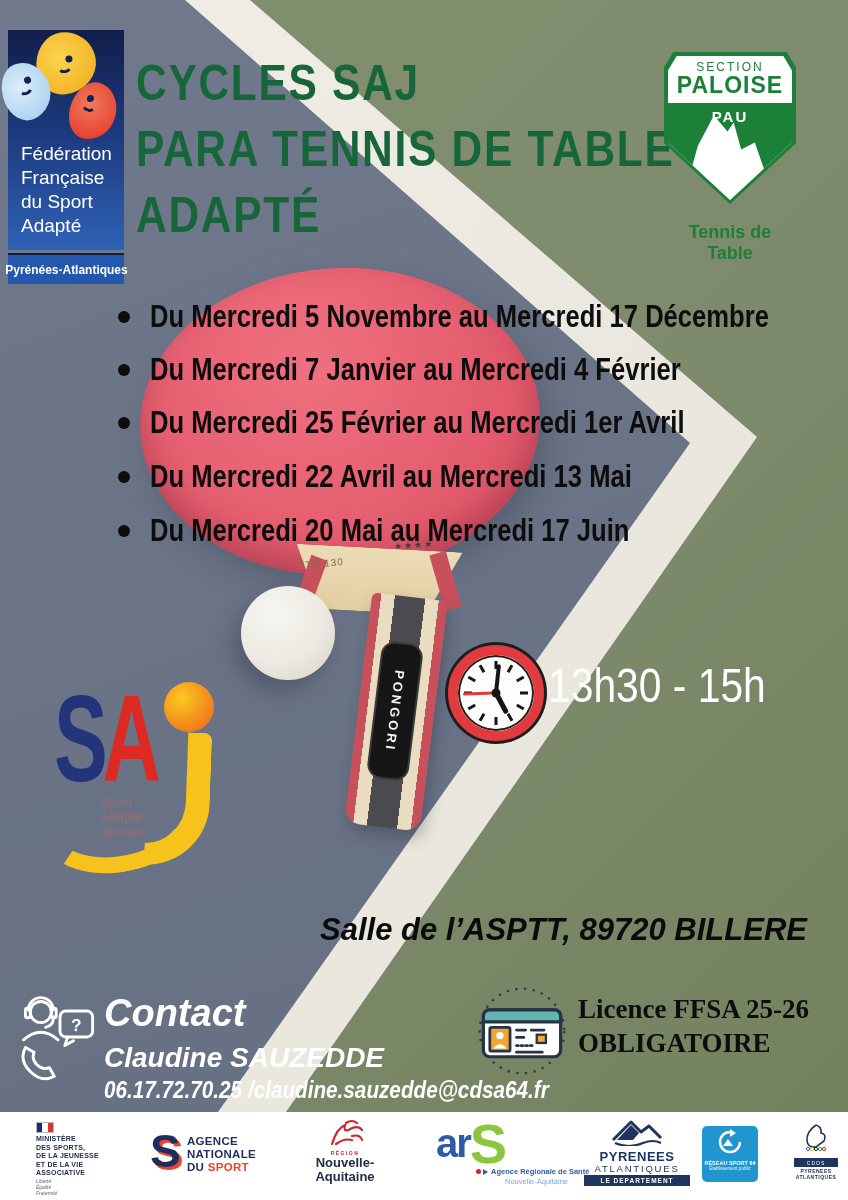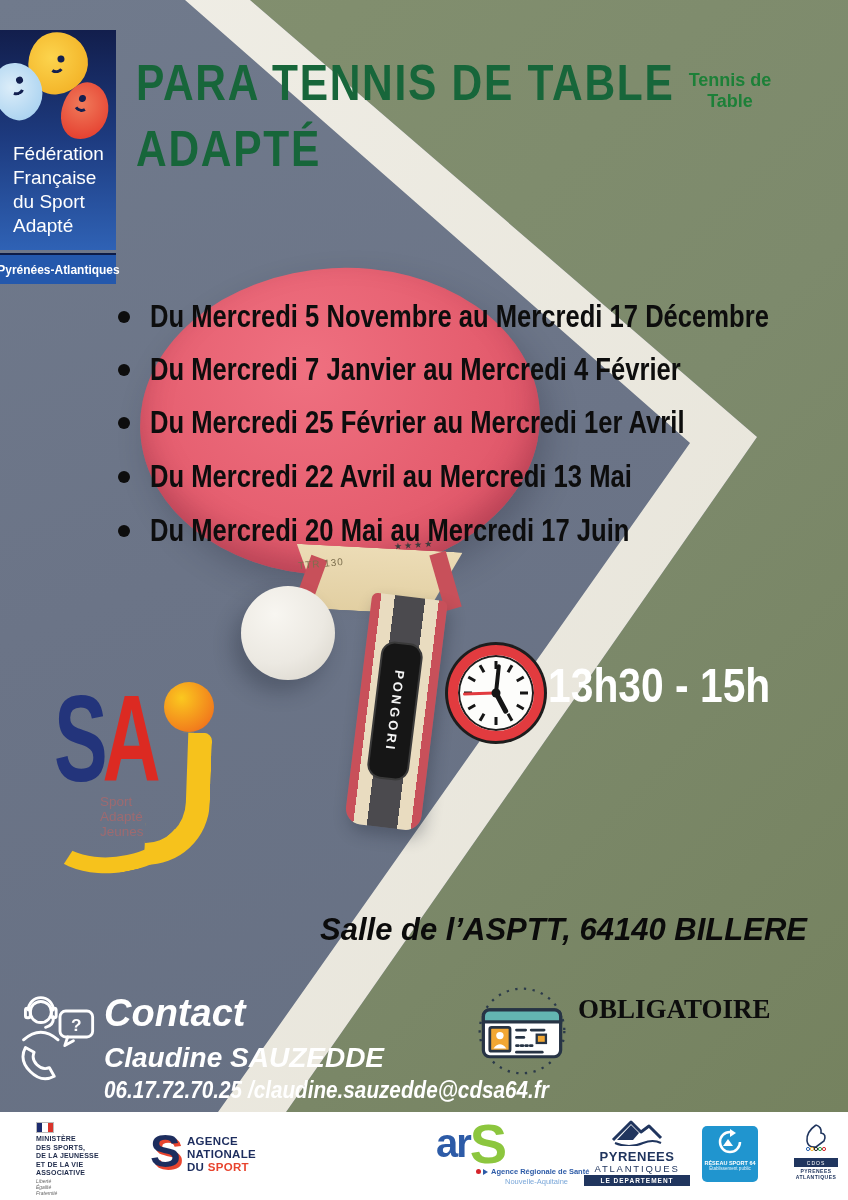--- a/index.html
+++ b/index.html
@@ -31,21 +31,21 @@
   .label{position:absolute;left:374px;top:642px;width:42px;height:138px;transform:rotate(7deg);
          background:#161616;border:2px solid #3a3a3a;border-radius:14px;display:flex;align-items:center;justify-content:center;}
   .label span{writing-mode:vertical-rl;color:#f5f5f5;font-size:13px;font-weight:bold;letter-spacing:3px;}
   .ttr{position:absolute;left:298px;top:558px;font-size:10px;color:#7d6f4e;transform:rotate(-5deg);letter-spacing:1px;}
   .stars{position:absolute;left:394px;top:540px;font-size:9px;color:#3c3c3c;letter-spacing:2px;transform:rotate(-4deg);}
   .ball{position:absolute;left:241px;top:586px;width:94px;height:94px;border-radius:50%;
         background:radial-gradient(circle at 36% 30%,#f8f6f1 0%,#ece9e2 55%,#d6d2c8 100%);
         box-shadow:-8px 12px 20px rgba(30,35,50,.3);}
 
   
-  .ffsa{position:absolute;left:0;top:30px;width:116px;z-index:12;}
+  .ffsa{position:absolute;left:8px;top:30px;width:116px;z-index:12;}
   .ffsa-box{position:relative;width:116px;height:220px;
             background:linear-gradient(180deg,#121e4c 0%,#1d3a7e 48%,#2f62b5 100%);}
   .hand{position:absolute;border-radius:48% 52% 58% 42%/55% 50% 50% 45%;}
   .hand-y{left:28px;top:2px;width:60px;height:62px;transform:rotate(-8deg);
           background:radial-gradient(circle at 40% 40%,#fcd44d,#f0a91c);}
   .hand-b{left:-6px;top:32px;width:48px;height:58px;transform:rotate(-22deg);
           background:radial-gradient(circle at 40% 40%,#dcedf9,#9dccee);}
   .hand-r{left:62px;top:52px;width:46px;height:58px;transform:rotate(14deg);
           background:radial-gradient(circle at 40% 40%,#f07a5a,#e23125);}
   .eye{position:absolute;width:7px;height:7px;border-radius:50%;background:#132050;}
@@ -103,21 +103,21 @@
   .tick:nth-of-type(10){transform:translate(-50%,-50%) rotate(270deg) translateY(-28px);}
   .tick:nth-of-type(11){transform:translate(-50%,-50%) rotate(300deg) translateY(-28px);}
   .tick:nth-of-type(12){transform:translate(-50%,-50%) rotate(330deg) translateY(-28px);}
   .hand{}
   .clock .hand{position:absolute;left:50%;top:50%;transform-origin:50% 100%;background:#151515;border-radius:2px;}
   .h-min{width:4px;height:29px;transform:translate(-50%,-100%) rotate(6deg);}
   .h-hour{width:5px;height:23px;transform:translate(-50%,-100%) rotate(152deg);}
   .h-sec{width:3px;height:33px;background:#e23b3f !important;transform:translate(-50%,-100%) rotate(268deg);}
   .pin{position:absolute;left:50%;top:50%;width:9px;height:9px;background:#151515;border-radius:50%;
        transform:translate(-50%,-50%);}
-  .time{position:absolute;left:548px;top:658px;z-index:11;color:#fff;font-size:48px;font-weight:bold;white-space:nowrap;}
+  .time{position:absolute;left:548px;top:658px;z-index:11;color:#fff;font-size:48px;font-weight:normal;white-space:nowrap;}
 
   
   .saj{position:absolute;left:28px;top:652px;width:240px;height:245px;z-index:11;}
   .saj-sa{position:absolute;left:26px;top:26px;font-size:122px;line-height:1;font-weight:bold;
           transform:scaleX(.66);transform-origin:0 0;letter-spacing:-8px;}
   .saj-sa .S{color:#23347b;}
   .saj-sa .A{color:#dc2a22;}
   .saj-dot{position:absolute;left:136px;top:30px;width:50px;height:50px;border-radius:50%;
            background:radial-gradient(circle at 35% 32%,#fbc81f,#f2801c 70%,#ed5a1e);}
   .saj-stem{position:absolute;left:118px;top:80px;width:64px;height:134px;
@@ -235,25 +235,37 @@
         <div>du Sport</div>
         <div>Adapté</div>
       </div>
     </div>
     <div class="ffsa-band">
       <span>Pyrénées-Atlantiques</span>
     </div>
   </div>
 
   <div class="title">
+    <div><span class="cond cx85">CYCLES SAJ</span></div>
     <div><span class="cond cx85">PARA TENNIS DE TABLE</span></div>
     <div><span class="cond cx85">ADAPTÉ</span></div>
   </div>
 
   <div class="paloise">
+    <div class="shield">
+      <div class="shield-in">
+        <div class="pal-green"></div>
+        <div class="pal-mtn"></div>
+        <div class="pal-top">
+          <div class="s1">SECTION</div>
+          <div class="s2">PALOISE</div>
+        </div>
+        <div class="pal-city">PAU</div>
+      </div>
+    </div>
     <div class="pal-sport">Tennis de Table</div>
   </div>
 
   <div class="sched">
     <div class="srow" style="top:298px;">
       <span class="dot"></span>
       <span class="txt cond cx80">Du Mercredi 5 Novembre au Mercredi 17 Décembre</span>
     </div>
     <div class="srow" style="top:351px;">
       <span class="dot"></span>
@@ -302,21 +314,21 @@
     <div class="saj-sa">
       <span class="S">S</span><span class="A">A</span>
     </div>
     <div class="saj-sub">
       <div>Sport</div>
       <div>Adapté</div>
       <div>Jeunes</div>
     </div>
   </div>
 
-  <div class="venue">Salle de l’ASPTT, 64140 BILLERE</div>
+  <div class="venue">Salle de l’ASPTT, 89720 BILLERE</div>
 
   <div class="contact-ico">
     <svg width="96" height="96" viewBox="0 0 100 100" fill="none" stroke="#ffffff" stroke-width="3" stroke-linecap="round" stroke-linejoin="round">
       <circle cx="30" cy="25" r="11"></circle>
       <path d="M17,23 a13,13 0 0 1 26,0"></path>
       <rect x="14" y="21" width="5" height="10" rx="2"></rect>
       <rect x="41" y="21" width="5" height="10" rx="2"></rect>
       <path d="M43,30 q1,9 -8,11"></path>
       <path d="M12,54 q18,-16 36,0"></path>
       <rect x="50" y="24" width="34" height="27" rx="6"></rect>
@@ -343,20 +355,21 @@
         <path d="M44,49 h10"></path>
           <path d="M60,49 h14"></path>
         <path d="M44,57 h8"></path>
         <path d="M44,66 h2 M49,66 h2 M54,66 h2 M59,66 h2"></path>
         <path d="M44,73 h28"></path>
       </g>
       <rect x="66" y="54" width="10" height="9" fill="#f2a733" stroke="#273445" stroke-width="2.5"></rect>
     </svg>
   </div>
   <div class="lic-txt">
+    <div>Licence FFSA 25-26</div>
     <div>OBLIGATOIRE</div>
   </div>
 
   <div class="partners">
 
     <div class="p-min">
       <span class="flag"><i class="fb"></i><i class="fw"></i><i class="fr"></i></span>
       <div class="ml">MINISTÈRE</div>
       <div class="ml">DES SPORTS,</div>
       <div class="ml">DE LA JEUNESSE</div>
@@ -372,20 +385,34 @@
         <span class="sr">S</span>
         <span class="sn">S</span>
       </div>
       <div class="ans-t">
         <div>AGENCE</div>
         <div>NATIONALE</div>
         <div><span>DU </span><span class="red">SPORT</span></div>
       </div>
     </div>
 
+    <div class="p-region">
+      <svg width="42" height="28" viewBox="0 0 42 28">
+        <g fill="none" stroke="#d5232a" stroke-width="2.2" stroke-linecap="round">
+          <path d="M8,26 q5,-16 13,-19 q-2,7 4,5"></path>
+          <path d="M22,5 q6,-4 11,0"></path>
+          <path d="M26,11 q8,-4 12,1"></path>
+          <path d="M28,18 q8,-2 10,4"></path>
+          <path d="M12,26 q8,-6 16,-4"></path>
+        </g>
+      </svg>
+      <div class="rg">RÉGION</div>
+      <div class="rn">Nouvelle-</div>
+      <div class="rn">Aquitaine</div>
+    </div>
 
     <div class="p-ars">
       <div class="ars-brand">
         <span class="ar">ar</span><span class="as">S</span>
       </div>
       <div class="ars-l1">
         <i class="dotred"></i>
         <i class="chev"></i>
         <span>Agence Régionale de Santé</span>
       </div>

